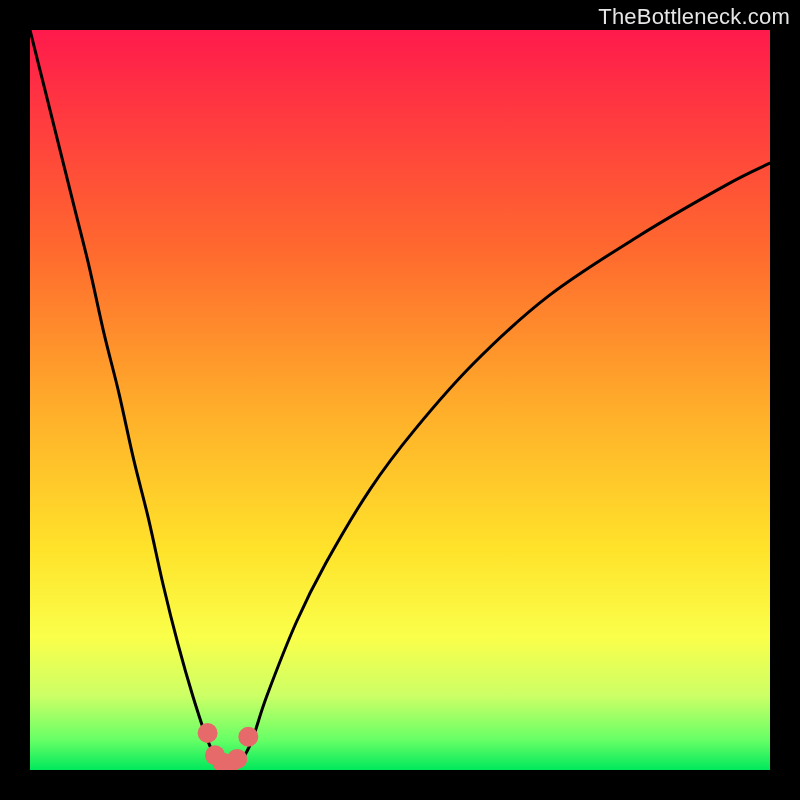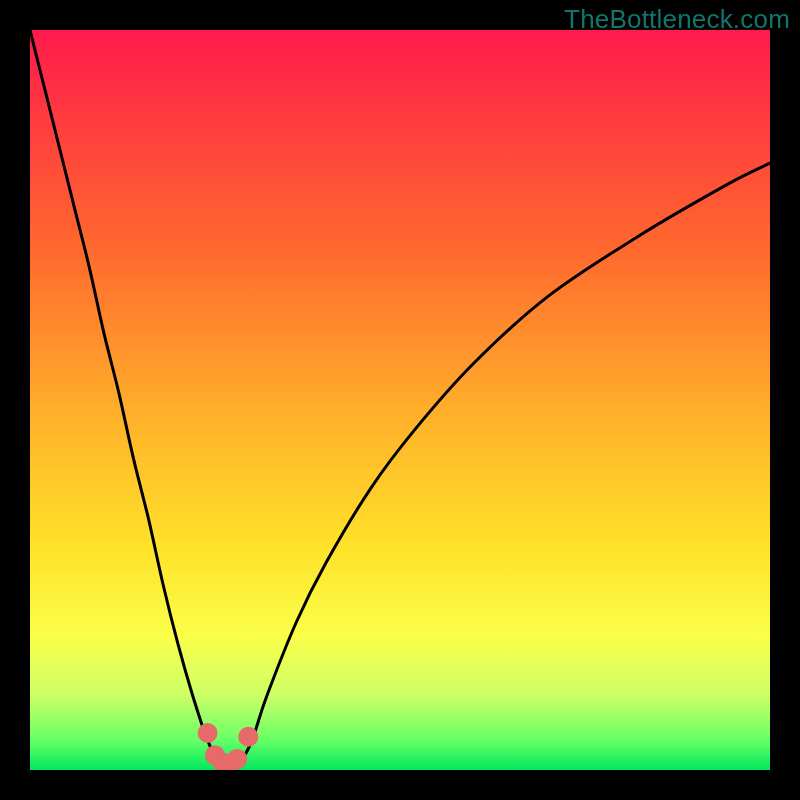--- a/index.html
+++ b/index.html
@@ -35,22 +35,22 @@
       #faff4a 82%,
       #ccff66 90%,
       #66ff66 96%,
       #00e85c 100%
     );
   }
   .watermark {
     position: absolute;
     top: 4px;
     right: 10px;
-    color: #0f766e;
-    font-size: 26px;
+    color: #e5e5e5;
+    font-size: 22px;
     font-weight: 500;
     letter-spacing: 0.2px;
   }
   svg {
     position: absolute;
     left: 0;
     top: 0;
   }
 </style>
 </head>

